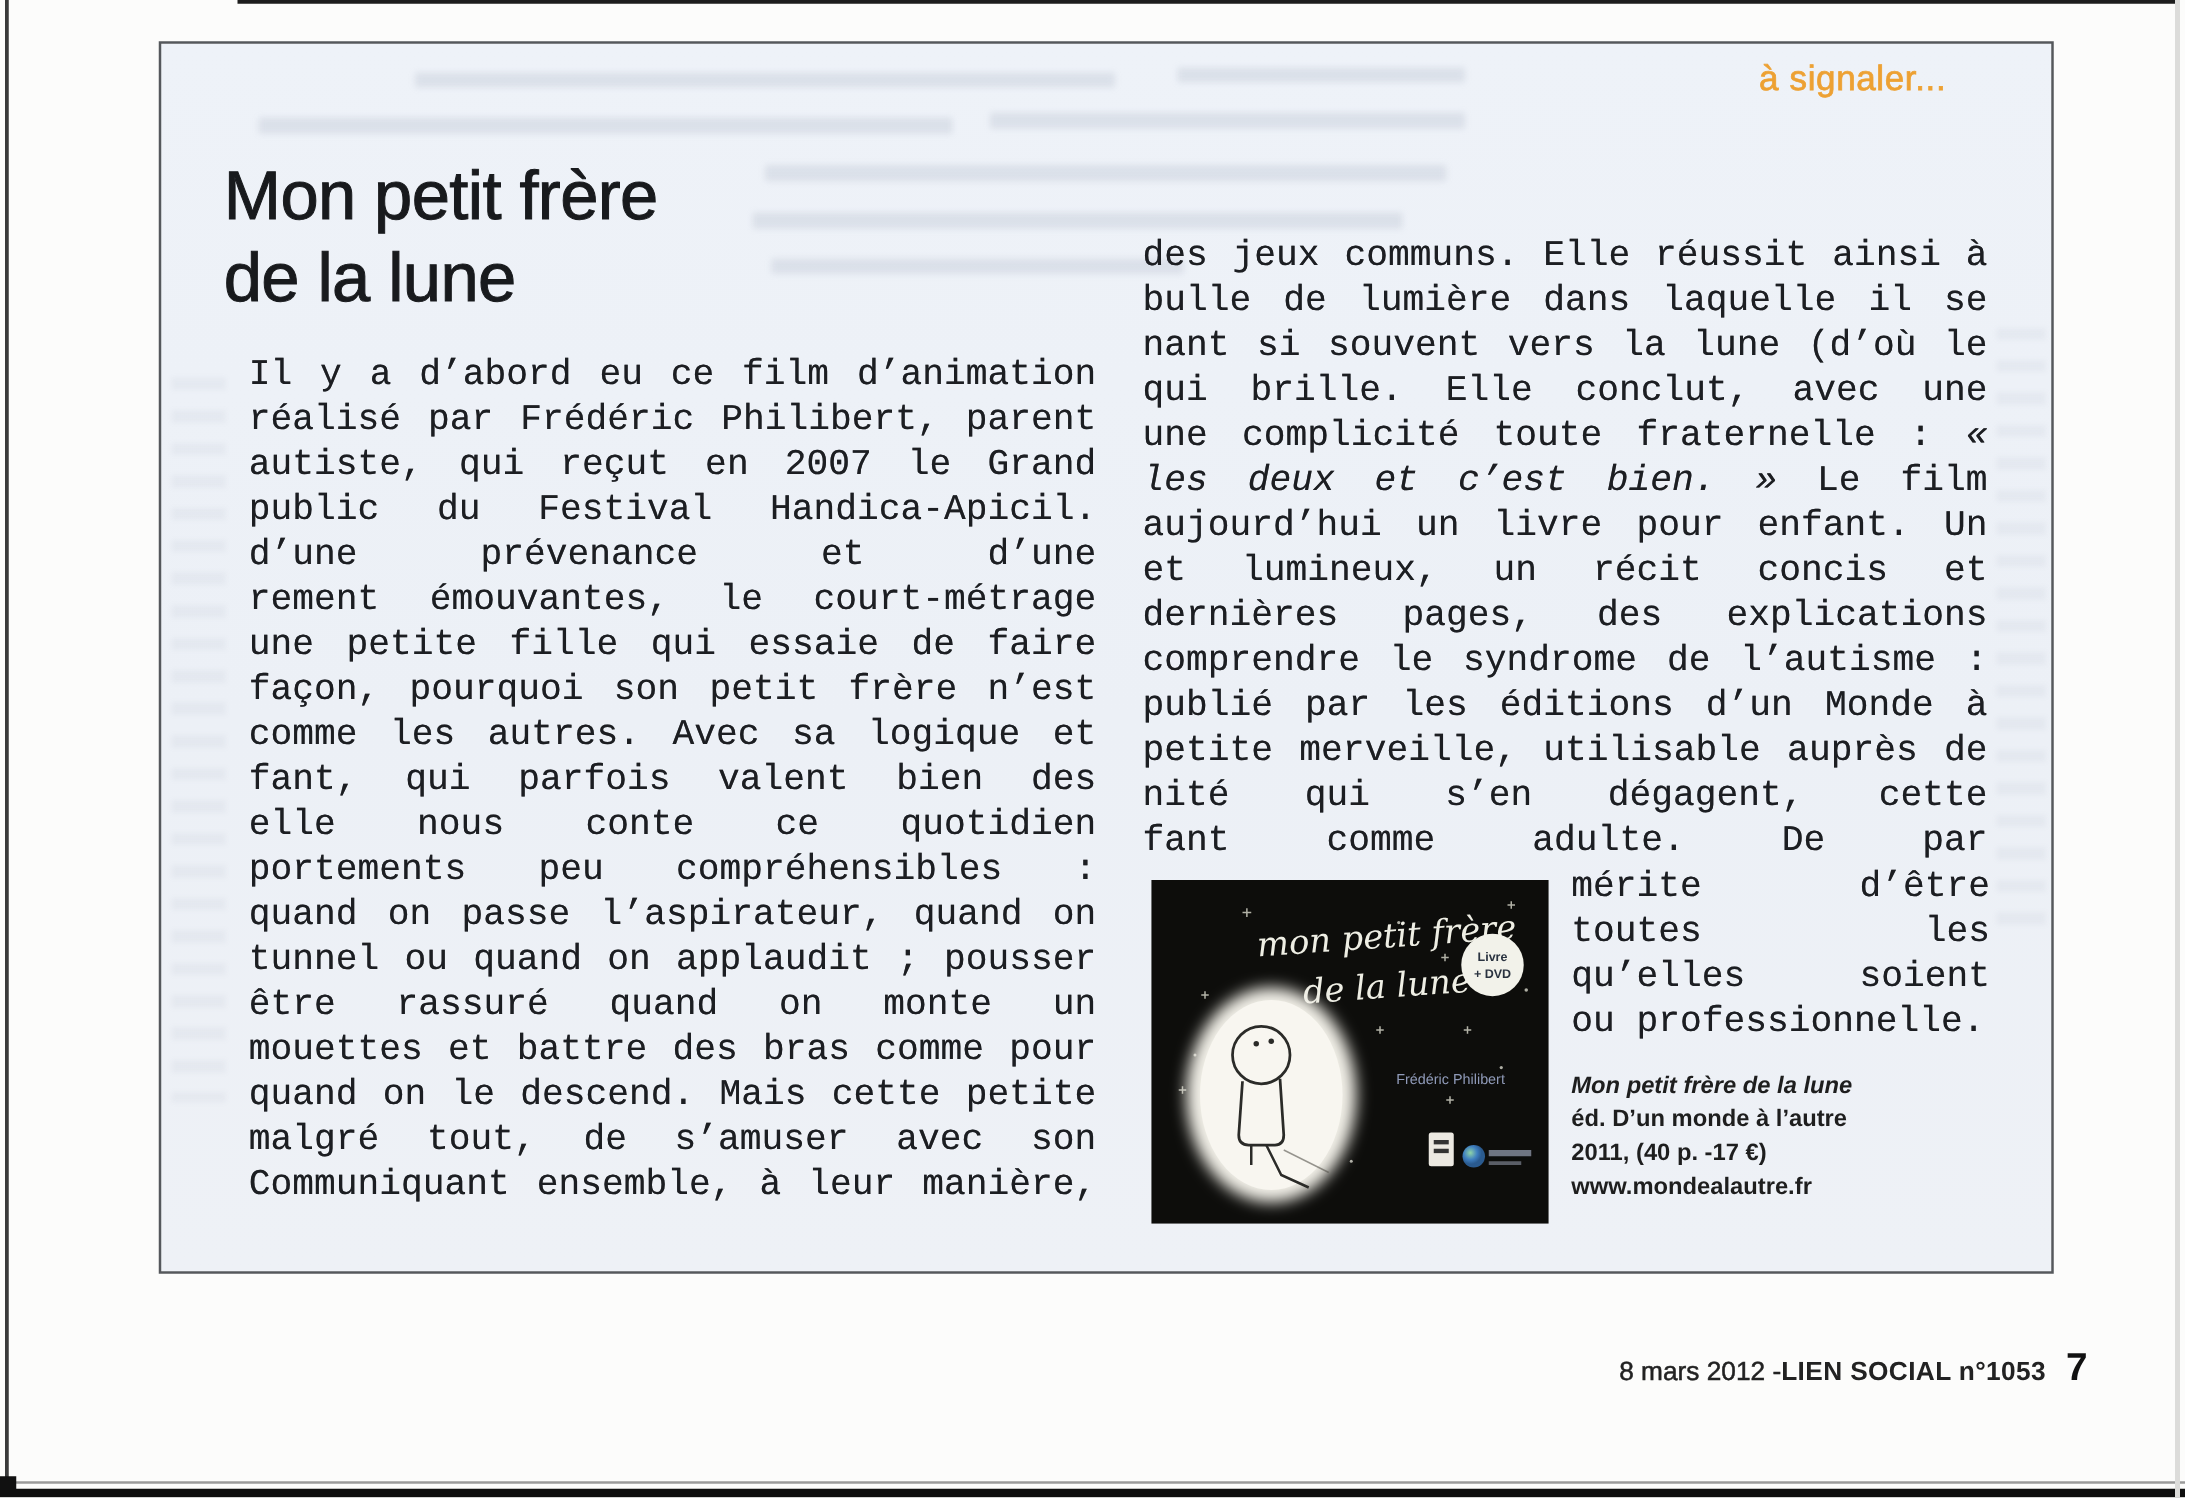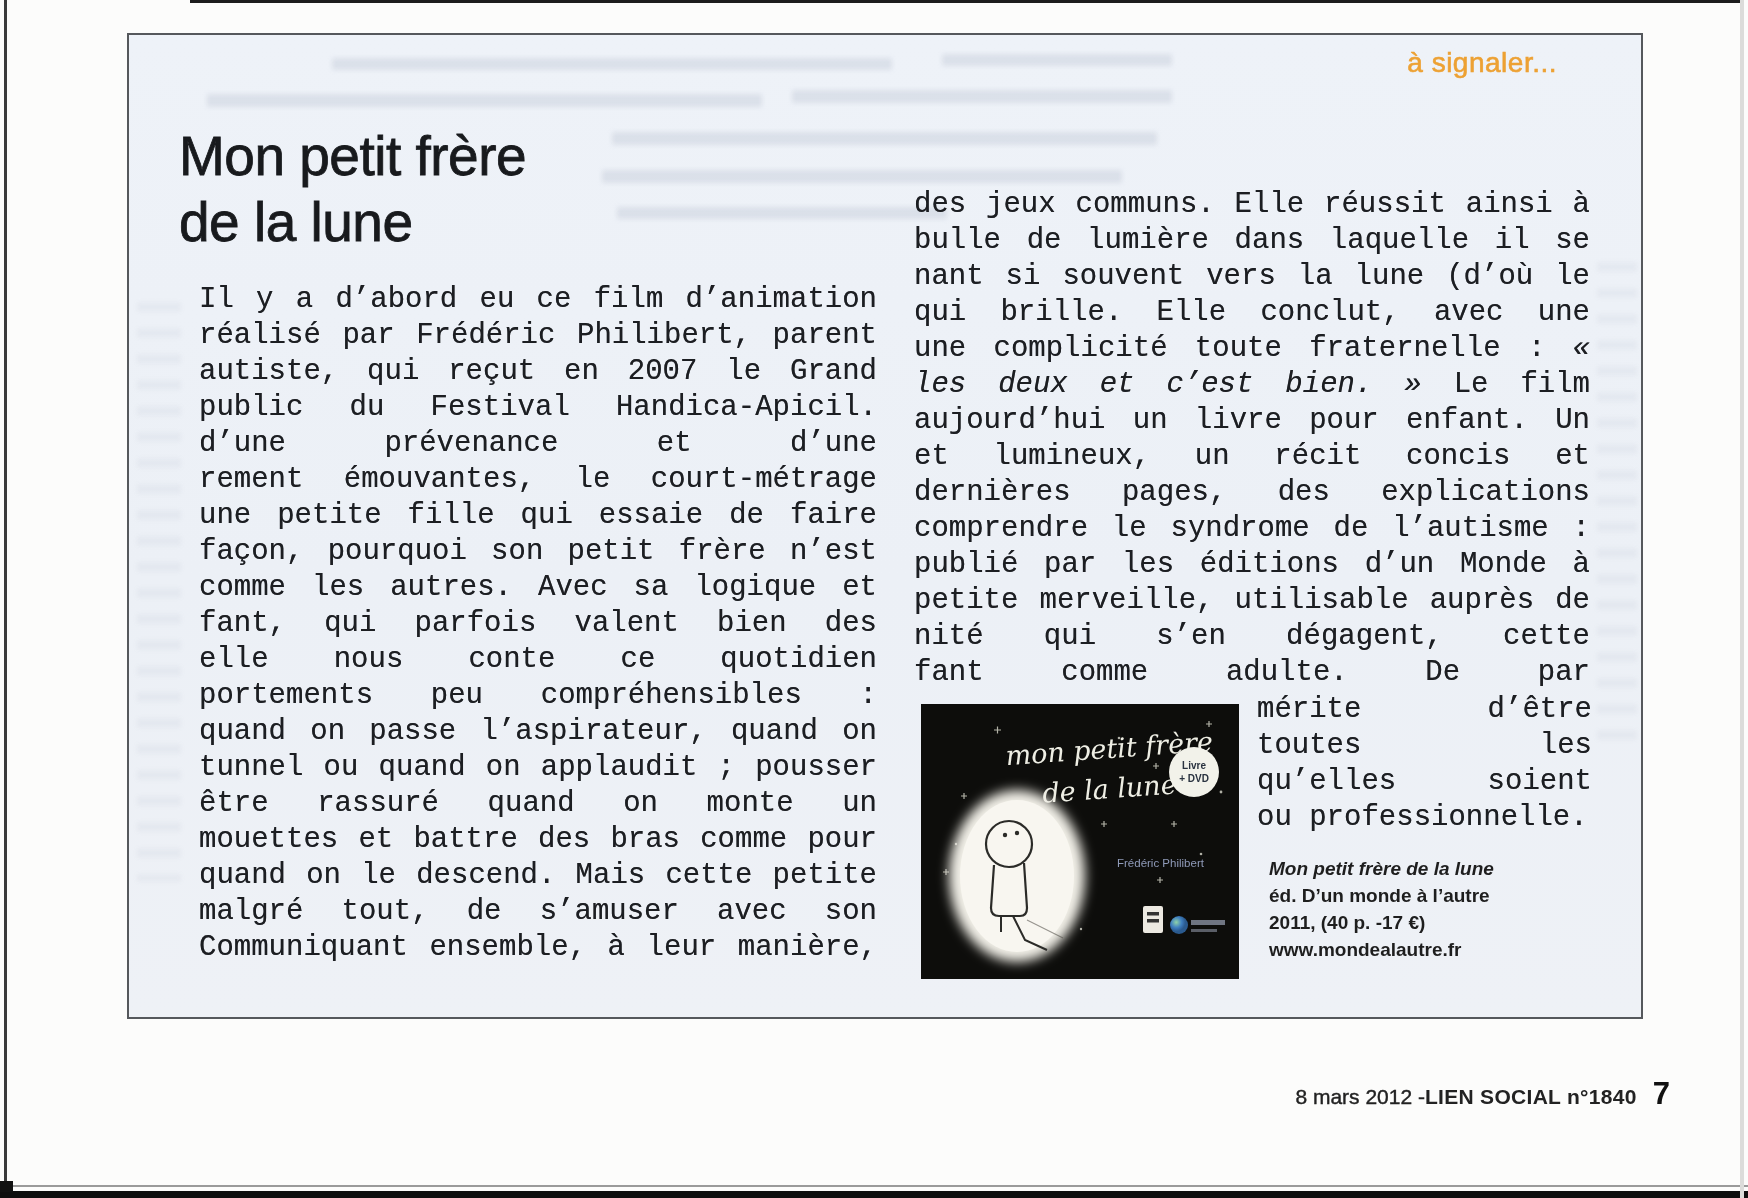--- a/index.html
+++ b/index.html
@@ -44,21 +44,21 @@
   .tline{text-align:justify; text-align-last:justify; height:36px; overflow:hidden;}
   .col-left{left:70px; top:247px; width:678px;}
   .col-right{left:785px; top:152px; width:676px;}
   .col-wrap{left:1128px; top:657px; width:335px;}
   .col-wrap .tline:last-child{text-align-last:left;}
   
   .cover{position:absolute; left:792px; top:669px; width:318px; height:275px;}
   
   .book-ref{
     position:absolute; left:1128px; top:820px;
-    font-size:19px; line-height:27px; font-weight:700; color:#1e1e1e;margin-left:12px;
+    font-size:19px; line-height:27px; font-weight:700; color:#1e1e1e;
   }
   .book-ref .bi-title{font-style:italic;}
   
   .footer{
     position:absolute; top:1076px; right:78px;
     display:flex; align-items:baseline;
     font-size:21px; color:#222;
   }
   .footer .f-date{font-weight:400;text-align:center; -webkit-text-stroke:.4px #222;}
   .footer .f-mag{font-weight:700; letter-spacing:.3px;}
@@ -213,17 +213,17 @@
       <div class="bi-title">Mon petit frère de la lune</div>
       <div>éd. D’un monde à l’autre</div>
       <div>2011, (40 p. -17 €)</div>
       <div>www.mondealautre.fr</div>
     </div>
 
   </div>
 
   <div class="footer">
     <span class="f-date">8 mars 2012 - </span>
-    <span class="f-mag">LIEN SOCIAL n°1840</span>
+    <span class="f-mag">LIEN SOCIAL n°1053</span>
     <span class="f-num">7</span>
   </div>
 
 </div>
 
 </body></html>

